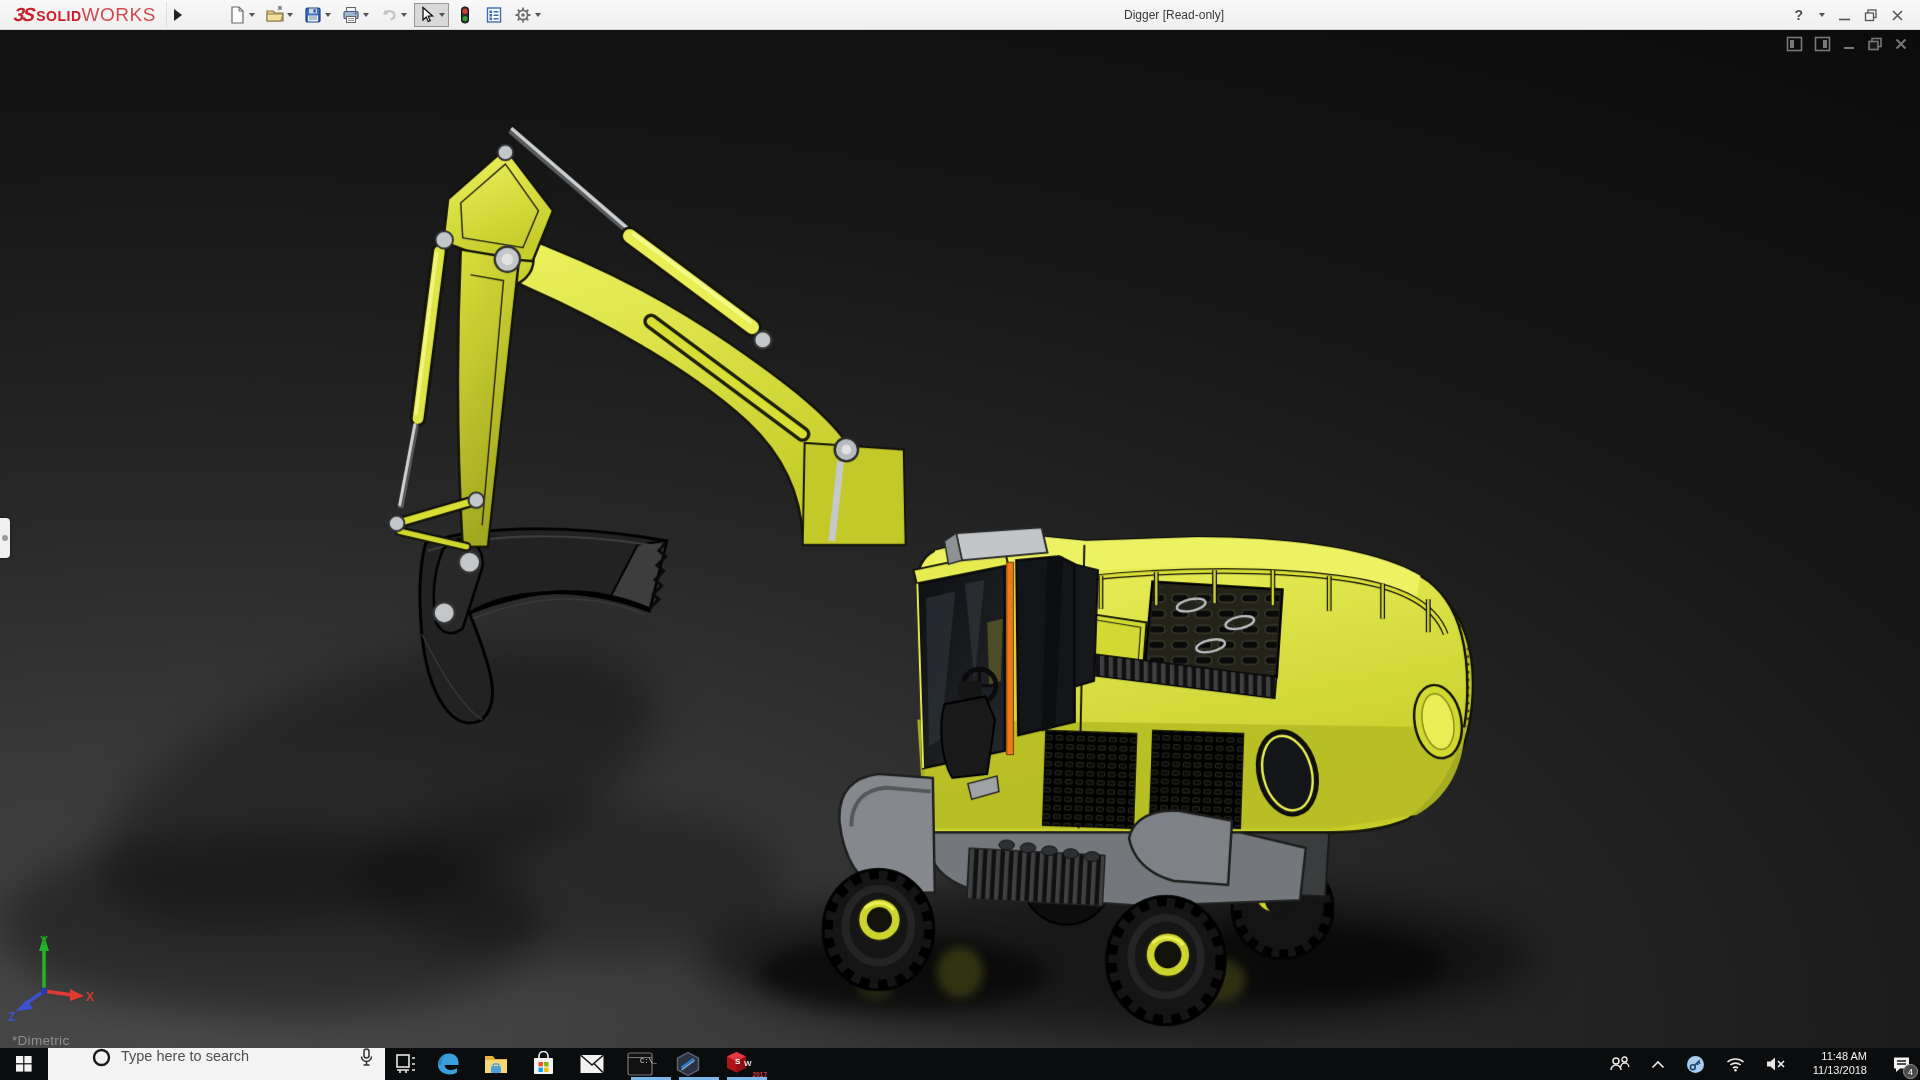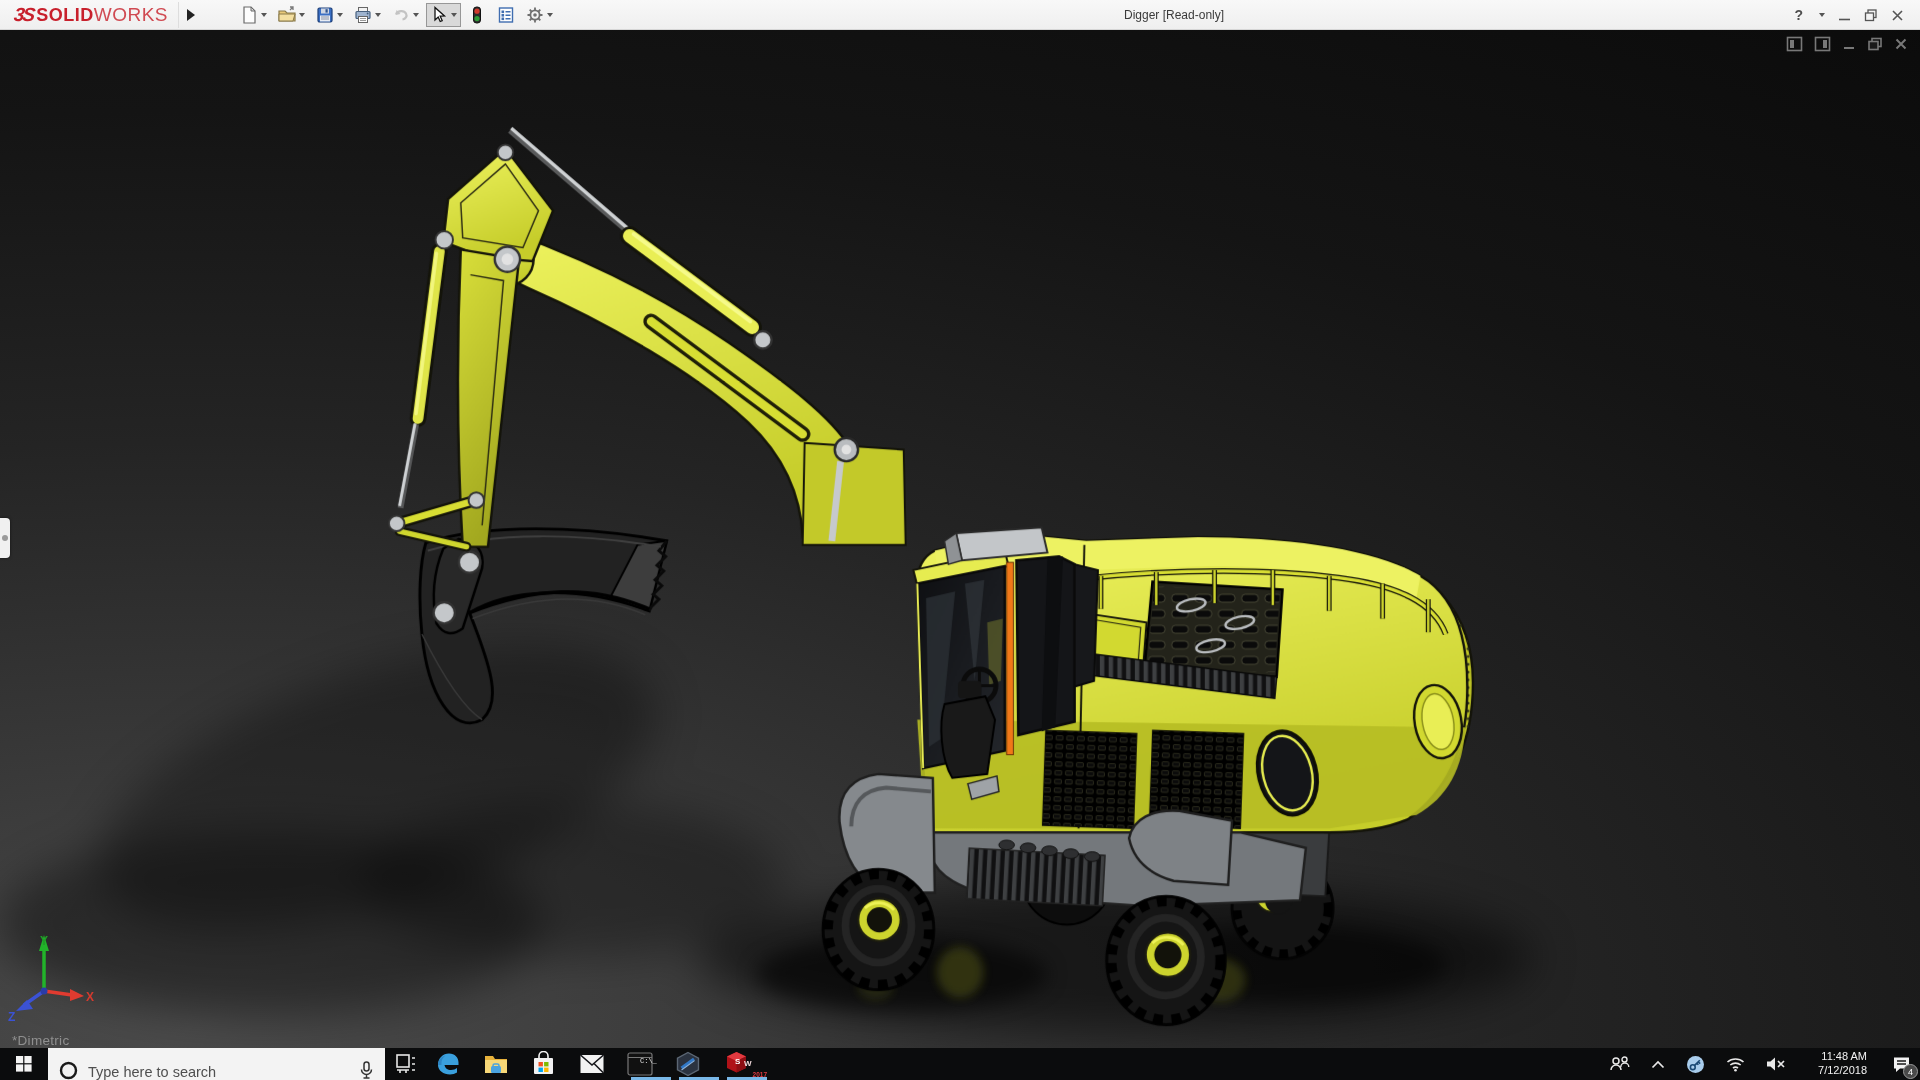--- a/index.html
+++ b/index.html
@@ -4,21 +4,21 @@
 <style>
   * { box-sizing: border-box; margin: 0; padding: 0; }
   html,body { width:1920px; height:1080px; overflow:hidden; background:#000;
     font-family:"Liberation Sans", sans-serif; }
 
   
   .titlebar{ position:relative; height:30px; background:linear-gradient(#f8f8f8,#efefef);
     border-bottom:1px solid #d6d6d6; display:flex; align-items:center; }
   .logo{ display:flex; align-items:baseline; margin-left:14px; white-space:nowrap; }
   .logo-mark{ font-style:italic; font-weight:bold; font-size:19px; color:#c8202c; letter-spacing:-2px; transform:skewX(-8deg); margin-right:3px;}
-  .logo-solid{ font-weight:bold; font-size:18px; color:#c8202c; letter-spacing:.5px;}
+  .logo-solid{ font-weight:bold; font-size:14px; color:#c8202c; letter-spacing:.5px;}
   .logo-works{ font-weight:normal; font-size:19px; color:#d04a52; letter-spacing:.5px;}
   .flyout{ margin-left:10px; width:24px; height:26px; display:flex; align-items:center; justify-content:center;
     border-left:1px solid #ddd; cursor:default;}
   .flyout .tri{ width:0; height:0; border-left:8px solid #222; border-top:6px solid transparent; border-bottom:6px solid transparent;}
   .toolbar{ display:flex; align-items:center; margin-left:34px; }
   .tbtn{ height:24px; display:flex; align-items:center; padding:0 3px; margin-right:3px; border:1px solid transparent;}
   .tbtn.pressed{ background:#d9d9d9; border:1px solid #979797; }
   .tbtn.disabled svg{ opacity:.45; filter:grayscale(1); }
   .tbtn svg{ width:18px; height:18px; display:block;}
   .dd{ width:0;height:0;border-left:3.5px solid transparent;border-right:3.5px solid transparent;border-top:4px solid #555; margin-left:3px;}
@@ -35,21 +35,21 @@
   .doc-controls svg{ display:block; }
   .left-tab{ position:absolute; left:0; top:488px; width:10px; height:40px; background:#f0f0f0;
     border-radius:0 4px 4px 0; box-shadow:0 0 3px rgba(0,0,0,.6); }
   .left-tab .knob{ position:absolute; left:2px; top:17px; width:6px; height:6px; border-radius:50%; background:#9a9a9a;}
   .orientation{ position:absolute; left:12px; bottom:0px; font-size:13.5px; font-weight:normal; color:#8f8f8f; letter-spacing:.3px;}
   .triad{ position:absolute; left:6px; bottom:26px; }
 
   
   .taskbar{ height:32px; background:#0b0c0d; display:flex; align-items:stretch; }
   .start{ width:48px; display:flex; align-items:center; justify-content:center; }
-  .searchbox{ width:337px; background:#f3f3f3; display:flex; align-items:flex-end; }
+  .searchbox{ width:337px; background:#f3f3f3; display:flex; align-items:flex-start;padding-left:33px; }
   .search-ring{ margin-left:11px; }
   .search-input{ flex:1; border:none; outline:none; background:transparent; font-family:"Liberation Sans",sans-serif;
     font-size:14.5px; color:#4f4f4f; margin-left:10px; }
   .search-input::placeholder{ color:#4f4f4f; opacity:1; }
   .mic{ margin-right:11px; }
   .apps{ display:flex; margin-left:10px; }
   .app{ position:relative; width:48px; display:flex; align-items:center; justify-content:flex-start; }
   .app.narrow{ width:40px; }
   .app.running::after{ content:""; position:absolute; left:4px; right:4px; bottom:0; height:3px; background:#79b8e8;}
   .tray{ margin-left:auto; display:flex; align-items:center; gap:21px; padding-right:6px;}
@@ -554,21 +554,21 @@
       <path d="M4.3 8 a8 8 0 0 1 10.4 0" fill="none" stroke="#e8e8e8" stroke-width="1.6"></path>
       <path d="M7 11 a4.2 4.2 0 0 1 5 0" fill="none" stroke="#e8e8e8" stroke-width="1.6"></path>
       <circle cx="9.5" cy="13.3" r="1.3" fill="#e8e8e8"></circle>
     </svg>
     <svg width="20" height="16" viewBox="0 0 20 16">
       <polygon points="1,5.5 4.5,5.5 9,1.5 9,14.5 4.5,10.5 1,10.5" fill="#e8e8e8"></polygon>
       <path d="M12 5 L18 11 M18 5 L12 11" stroke="#e8e8e8" stroke-width="1.7"></path>
     </svg>
     <div class="clock">
       <div>11:48 AM</div>
-      <div>7/12/2018</div>
+      <div>11/13/2018</div>
     </div>
     <div class="action">
       <svg width="19" height="17" viewBox="0 0 19 17">
         <path d="M2 1.5 h15 v11 h-9 l-4 3.5 v-3.5 h-2 z" fill="#f2f2f2"></path>
         <path d="M5 5 h9 M5 8 h9" stroke="#1a1a1a" stroke-width="1.3"></path>
       </svg>
       <span class="badge">4</span>
     </div>
   </div>
 </div>

